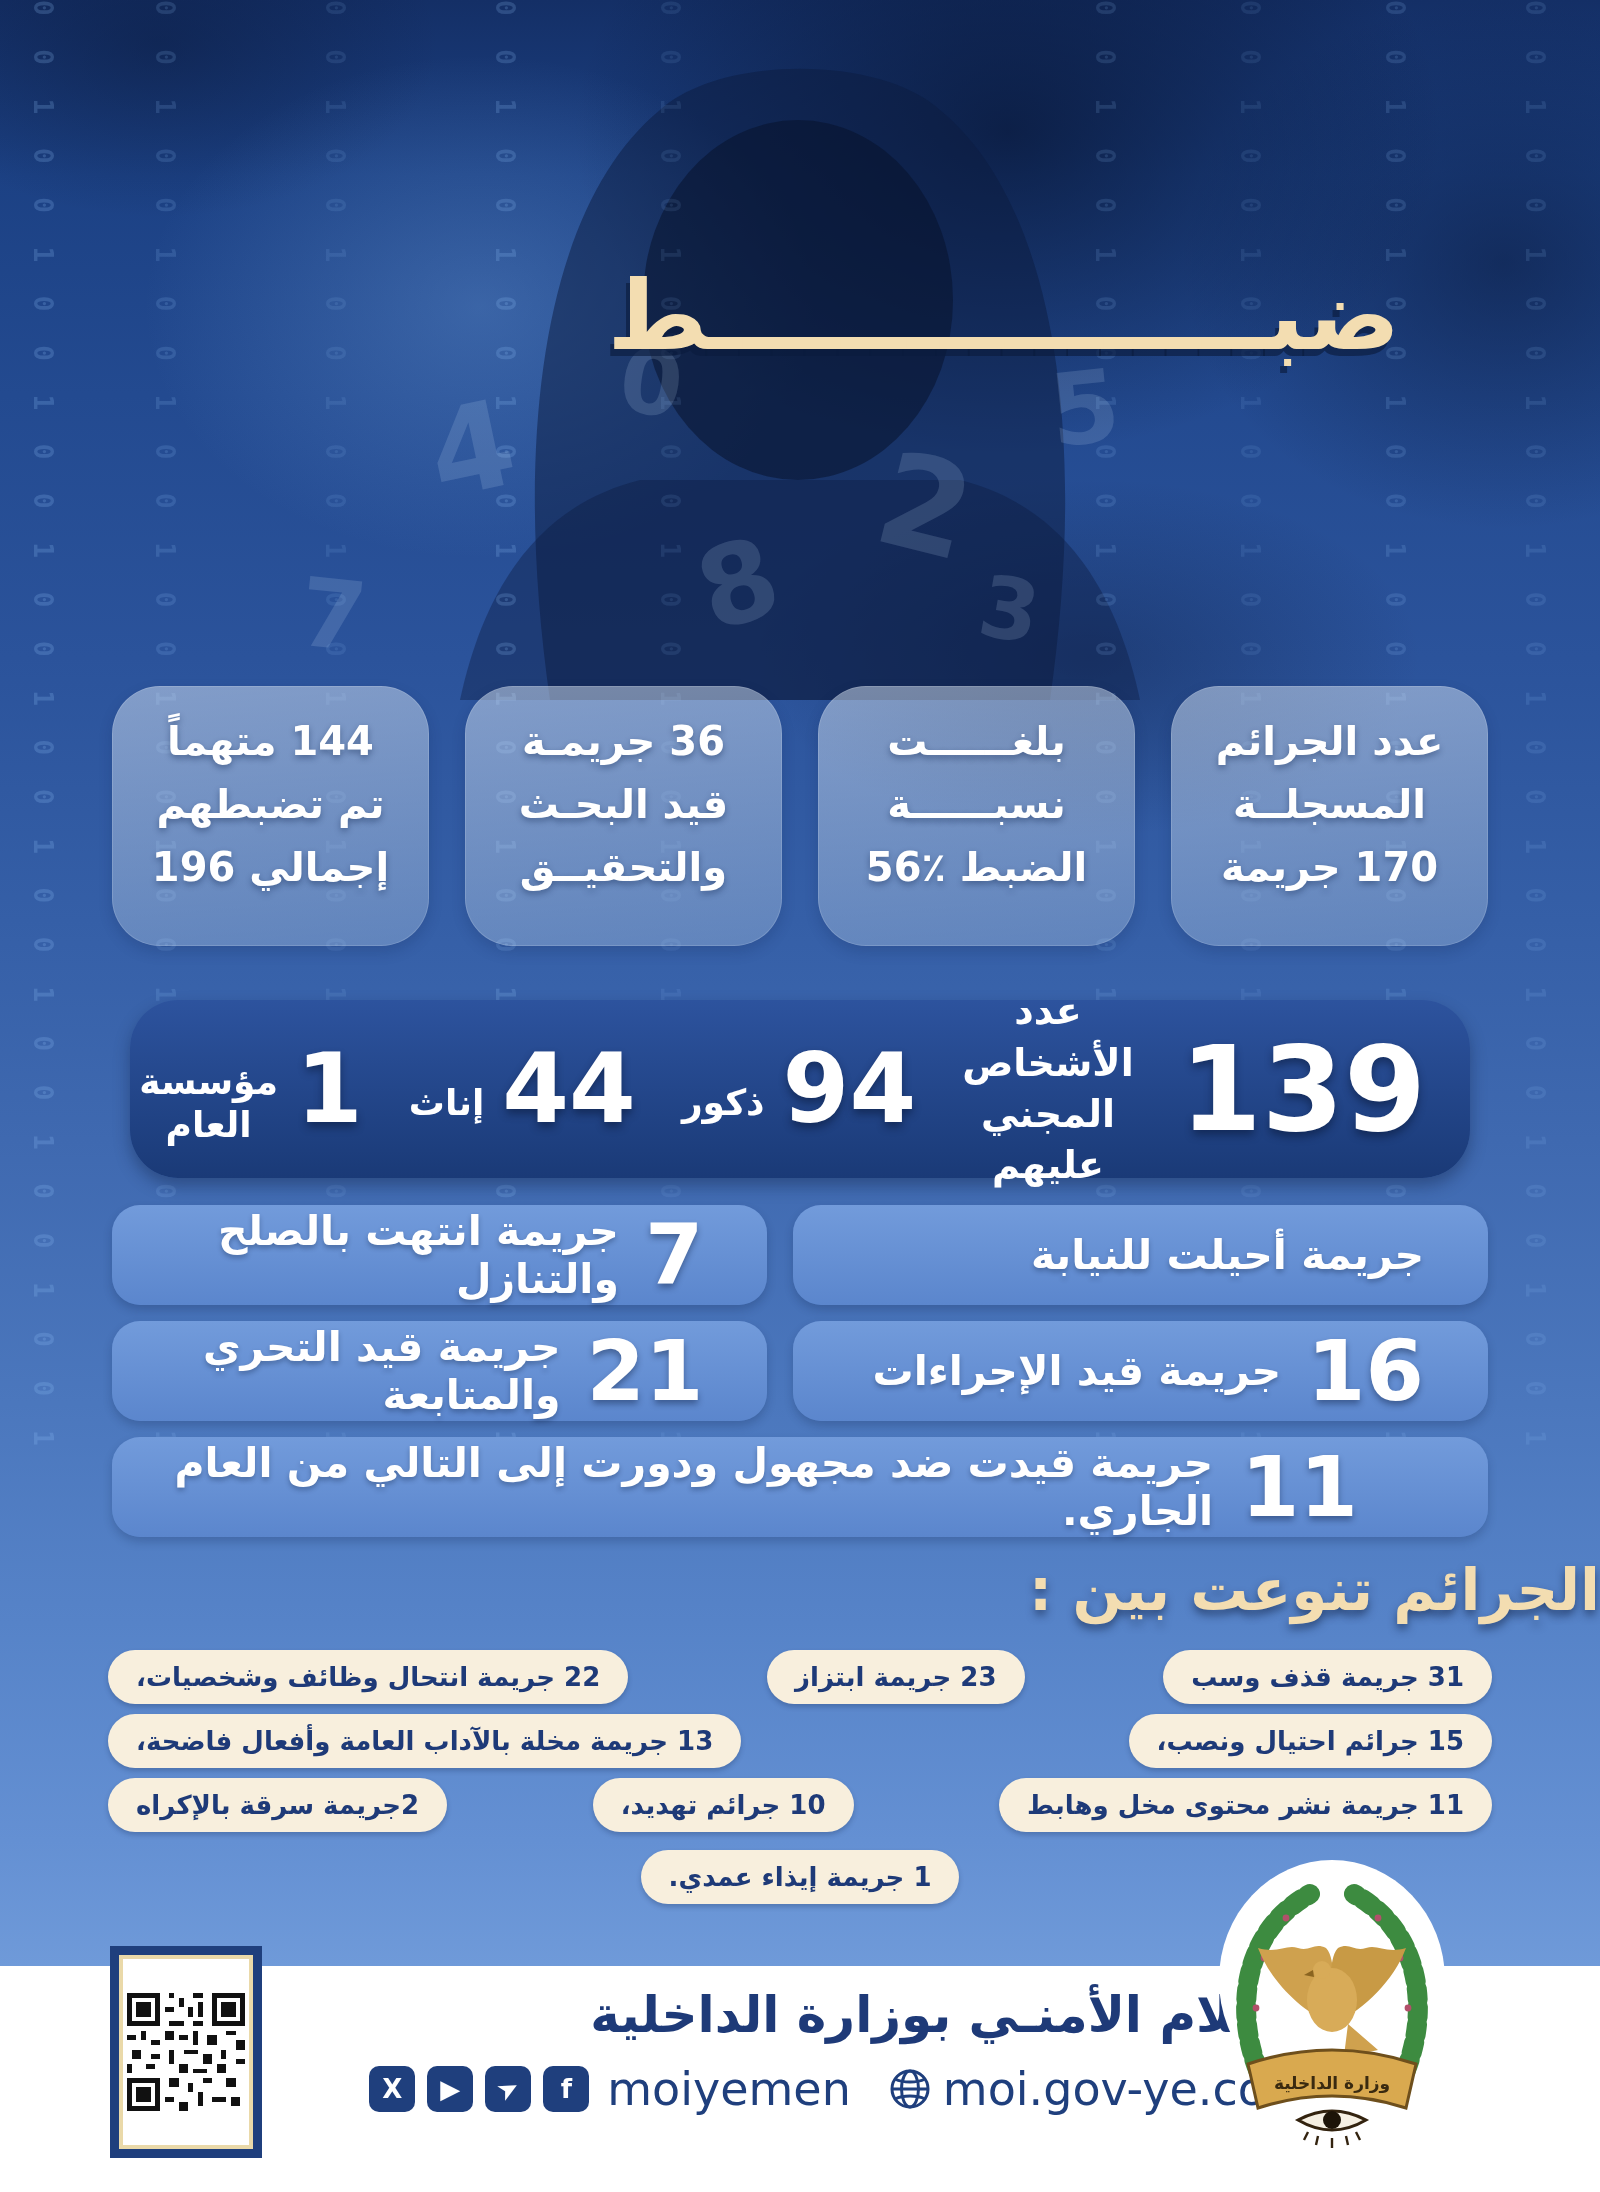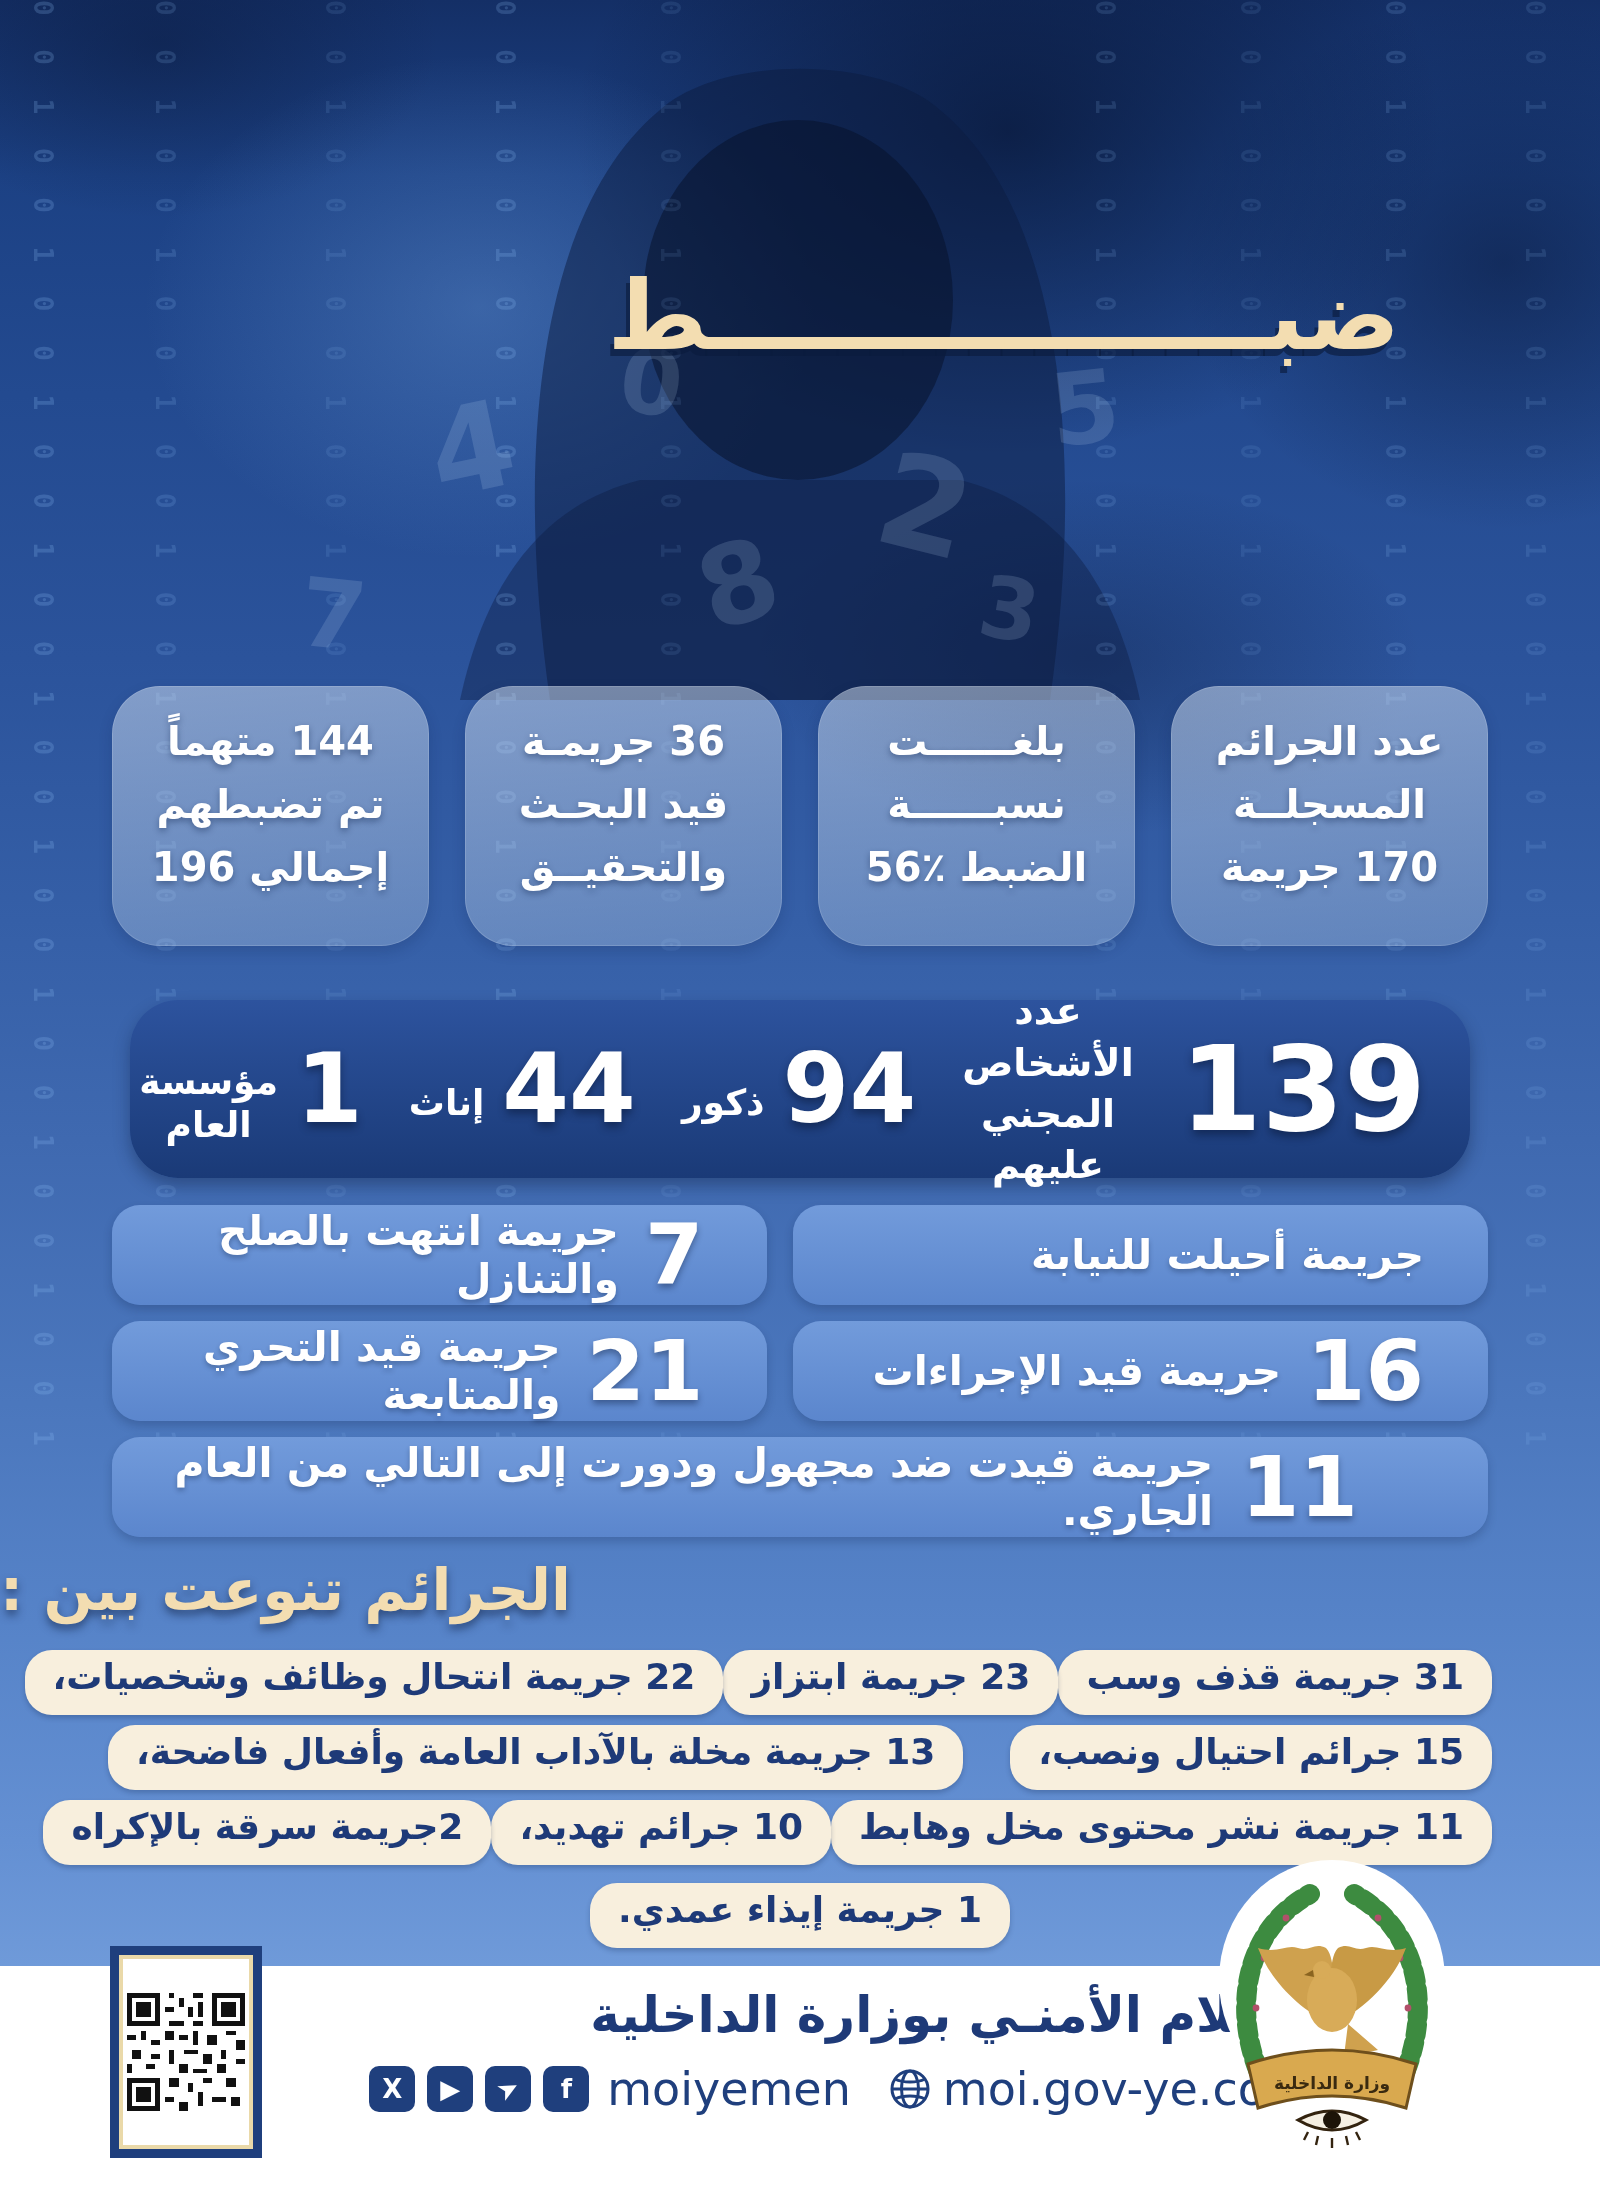--- a/index.html
+++ b/index.html
@@ -93,31 +93,31 @@
   .case-label{font-size:41px;font-weight:800;text-shadow:0 3px 5px rgba(8,22,54,.3);}
   .full-box{
     position:absolute;top:1437px;left:112px;right:112px;height:100px;
     border-radius:28px;direction:rtl;display:flex;align-items:center;
     background:linear-gradient(180deg,#729bdb 0%, #5b86cd 100%);
     box-shadow:0 5px 10px rgba(12,30,70,.22);
     padding:0 130px 0 40px;column-gap:28px;color:#fff;
   }
   
   .crimes-heading{
-    position:absolute;top:1556px;left:0;right:0;text-align:left;direction:rtl;
+    position:absolute;top:1556px;left:0;right:0;text-align:right;direction:rtl;
     font-size:58px;font-weight:800;color:#f3ddb1;
     text-shadow:0 5px 9px rgba(8,22,54,.5);
   }
   .pills{position:absolute;top:1650px;left:108px;right:108px;}
   .pill-row{direction:rtl;display:flex;justify-content:space-between;margin-bottom:10px;}
   .pill-row.center{justify-content:center;}
   .pill-row:nth-child(3){margin-bottom:18px;}
   .pill{
-    height:65px;line-height:54px;border-radius:27px;background:#f8efdd;
-    color:#1e3a78;font-size:36px;font-weight:800;padding:0 28px;
+    height:54px;line-height:54px;border-radius:27px;background:#f8efdd;
+    color:#1e3a78;font-size:26px;font-weight:800;padding:0 28px;
     box-shadow:0 3px 5px rgba(14,34,74,.25);white-space:nowrap;
   }
   
   .footer{position:absolute;top:1966px;left:0;right:0;height:226px;background:#ffffff;}
   .qr-frame{
     position:absolute;left:110px;top:1946px;width:152px;height:212px;
     border:9px solid #1f3f7d;background:#fff;
     box-shadow:inset 0 0 0 4px #ead9a9;
     display:flex;align-items:center;justify-content:center;z-index:3;
   }

